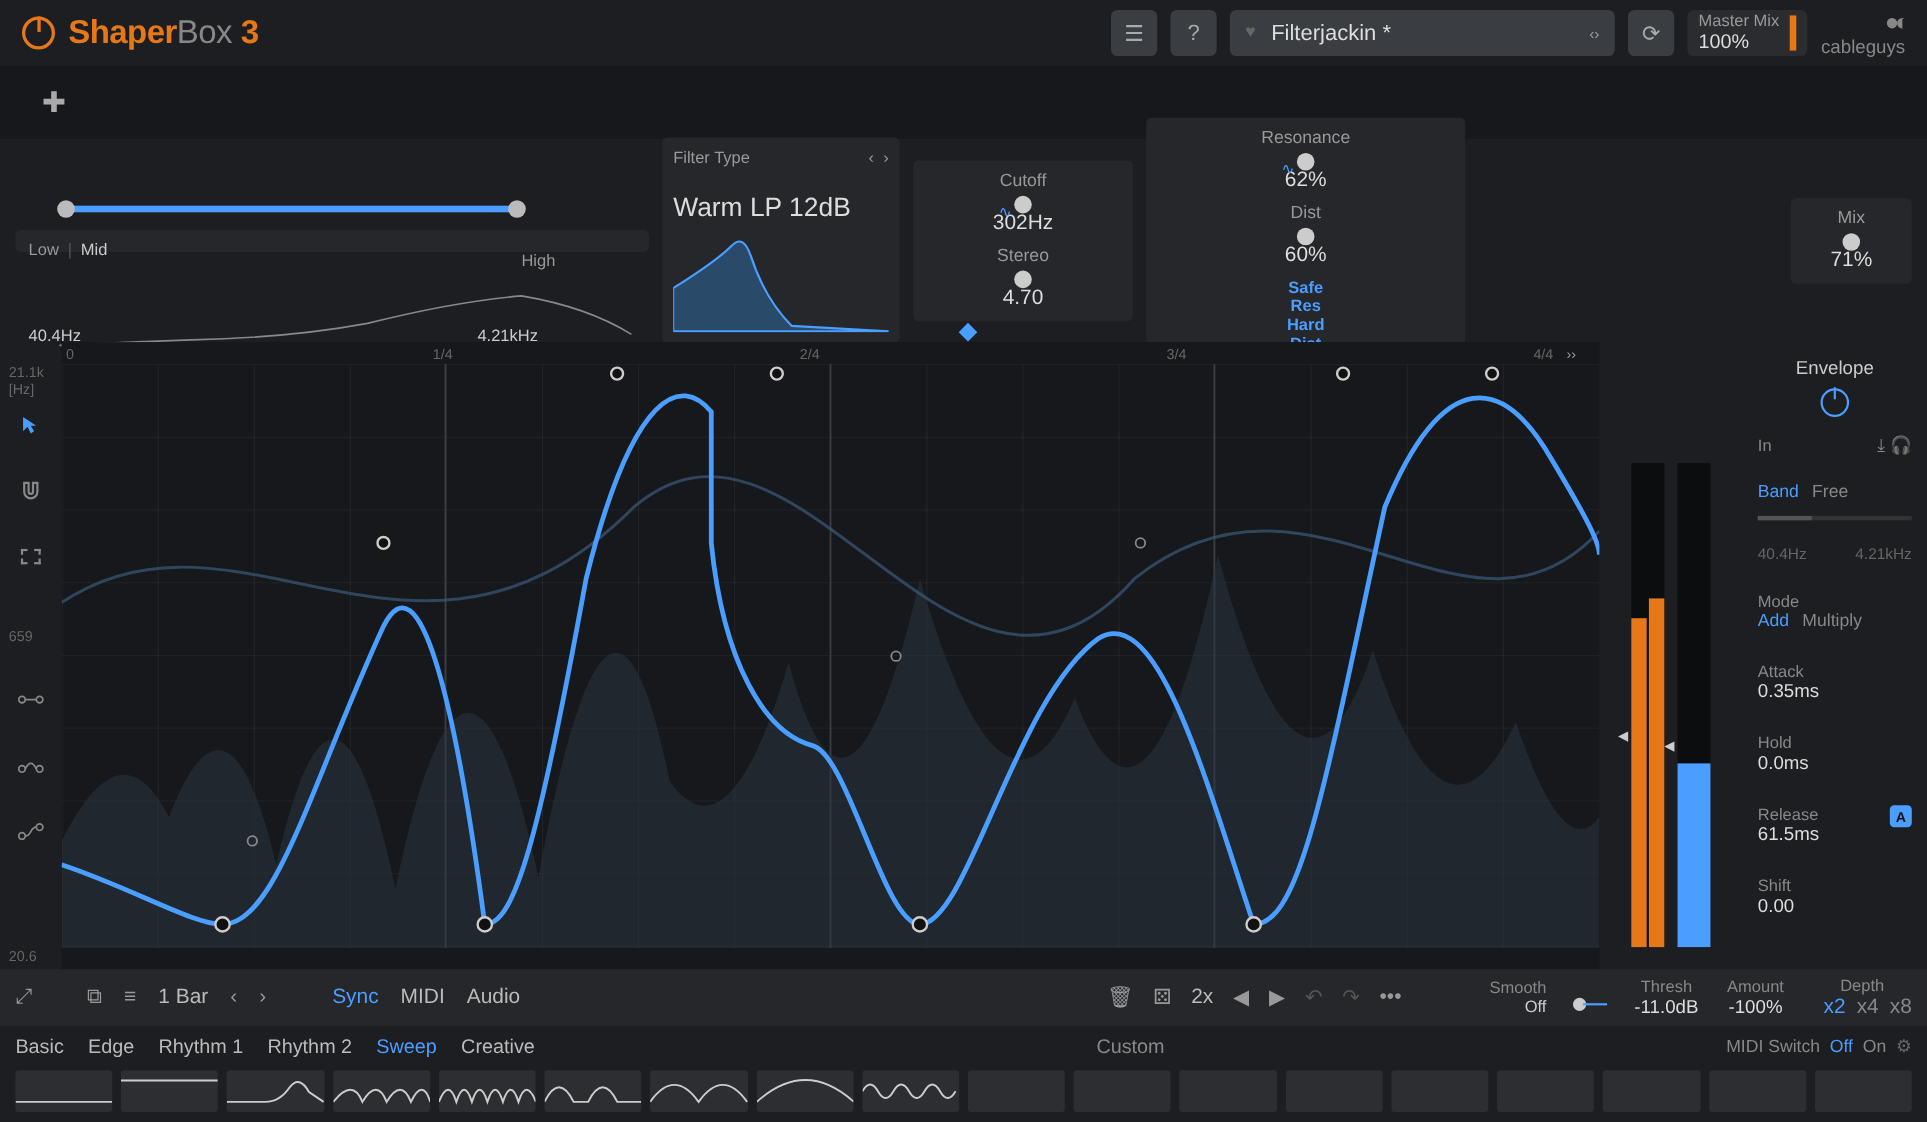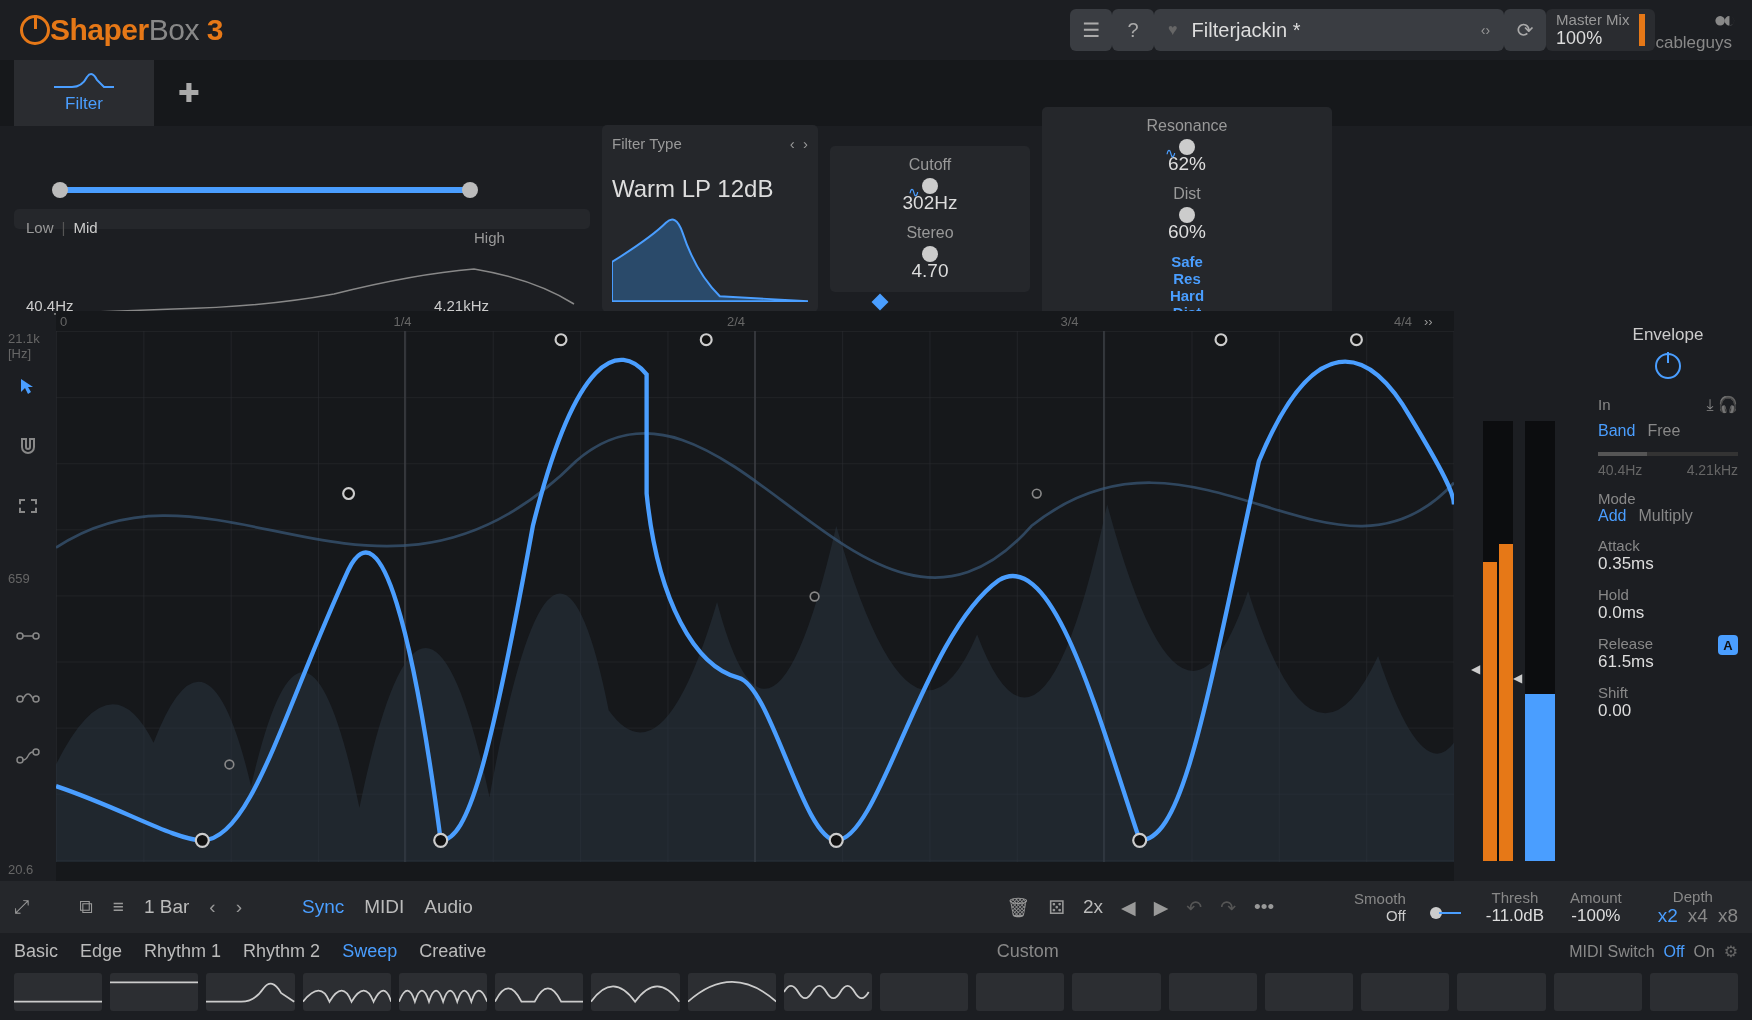--- a/index.html
+++ b/index.html
@@ -1,21 +1,21 @@
 <!DOCTYPE html>
 <html><head>
 <meta charset="utf-8">
 <style>
 * { margin:0; padding:0; box-sizing:border-box; font-family:-apple-system,BlinkMacSystemFont,"Segoe UI",sans-serif; -webkit-font-smoothing:antialiased; }
 body { background:#1c1e22; color:#b8bcc0; width:1752px; height:1020px; overflow:hidden; font-size:16px; }
 .row { display:flex; align-items:center; }
 .col { display:flex; flex-direction:column; }
 
 
-.top-bar { height:60px; padding:0 20px; }
+.top-bar { height:60px; padding:0 20px; gap:12px; }
 .power-icon { width:30px; height:30px; border:3px solid #e67817; border-radius:50%; position:relative; display:flex; align-items:center; justify-content:center;}
 .power-icon::after{content:"";width:3px;height:14px;background:#e67817;position:absolute;top:-3px;}
 .logo { font-size:30px; font-weight:600; letter-spacing:-0.5px;}
 .logo .s1{color:#e67817;} .logo .s2{color:#888;font-weight:400;} .logo .s3{color:#e67817;}
 .top-spacer{flex:1;}
 .sq-btn{width:42px;height:42px;background:#3a3d42;border-radius:6px;display:flex;align-items:center;justify-content:center;color:#aaa;font-size:20px;}
 .preset-box{background:#3a3d42;height:42px;border-radius:6px;padding:0 14px;gap:14px;min-width:350px;}
 .preset-name{color:#ddd;font-size:20px;flex:1;}
 .nav-arrows{gap:12px;color:#999;font-size:14px;}
 .master-mix{background:#2a2c30;border-radius:6px;padding:4px 10px;height:42px;gap:10px;}
@@ -76,21 +76,21 @@
 
 .meters{width:130px;display:flex;align-items:flex-end;justify-content:center;gap:12px;padding:30px 10px 20px;}
 .meter{width:30px;height:440px;background:#0c0d0f;position:relative;}
 .meter-fill{position:absolute;bottom:0;width:100%;}
 .meter-tri{position:absolute;left:-12px;color:#ccc;font-size:12px;}
 
 .env-panel{width:168px;padding:14px 14px 4px;font-size:16px;}
 .env-title{text-align:center;color:#ccc;font-size:17px;}
 .env-power{width:26px;height:26px;border:2.5px solid #4a9eff;border-radius:50%;margin:8px auto 16px;position:relative;}
 .env-power::after{content:"";width:2.5px;height:11px;background:#4a9eff;position:absolute;top:-3px;left:calc(50% - 1.25px);}
-.env-row{margin-bottom:12px;}
+.env-row{margin-bottom:12px;margin-top:16px;}
 .env-lbl{color:#888;font-size:15px;}
 .env-val{color:#ddd;font-size:17px;}
 .env-opt{color:#888;margin-right:12px;}
 .env-opt.on{color:#4a9eff;}
 .a-badge{background:#4a9eff;color:#111;font-size:13px;font-weight:bold;width:20px;height:20px;border-radius:4px;display:inline-flex;align-items:center;justify-content:center;float:right;}
 
 
 .ctrl-bar{height:52px;padding:0 14px;background:#25272b;gap:20px;font-size:19px;color:#bbb;}
 .ctrl-bar .on{color:#4a9eff;}
 .ctrl-spacer{flex:1;}
@@ -140,26 +140,20 @@
     </div>
     <div class="bar"></div>
   </div>
   <div class="cg-logo">
     <div style="font-size:22px;letter-spacing:-4px;">●◐</div>
     <div>cableguys</div>
   </div>
 </div>
 
 <div class="row tab-row" style="background:#16181b;">
-  <div class="tab active">
-    <svg class="tab-curve" viewBox="0 0 60 18">
-        <path d="M0 15 L18 15 Q28 15 33 5 Q38 -2 43 8 L50 15 L60 15" stroke="#4a9eff" stroke-width="2" fill="none"></path>
-      </svg>
-    <span class="tab-label">Filter</span>
-  </div>
   <div class="add-tab">✚</div>
 </div>
 
 <div class="row param-strip">
 
   <div class="panel bands-panel">
     <div class="row band-lbls">
         <span>Low</span>
         <span style="color:#555;">|</span>
         <span class="hl">Mid</span>
@@ -238,20 +232,30 @@
     </div>
     <div class="col safe-toggles">
       <div style="white-space:pre;">Safe
 Res</div>
       <div style="white-space:pre;">Hard
 Dist</div>
     </div>
   </div>
   <div class="param-gap"></div>
 
+  <div class="panel col vslider-panel" style="width:110px;">
+    <div class="vs-label">Mix</div>
+    <div class="vslider-wrap">
+        <div class="vs-track">
+          <div class="vs-fill" style="height:71%;"></div>
+          <div class="vs-thumb" style="bottom:calc(71% - 8px);"></div>
+        </div>
+      </div>
+    <div class="vs-value">71%</div>
+  </div>
 </div>
 
 <div class="main-area">
   <div class="tool-col">
     <div class="tool-btn active">
         <svg width="18" height="18" viewBox="0 0 18 18">
           <path d="M2 2 L2 15 L6 11 L9 17 L12 15 L9 10 L14 10 Z" fill="#4a9eff"></path>
         </svg>
       </div>
     <div class="tool-btn">

